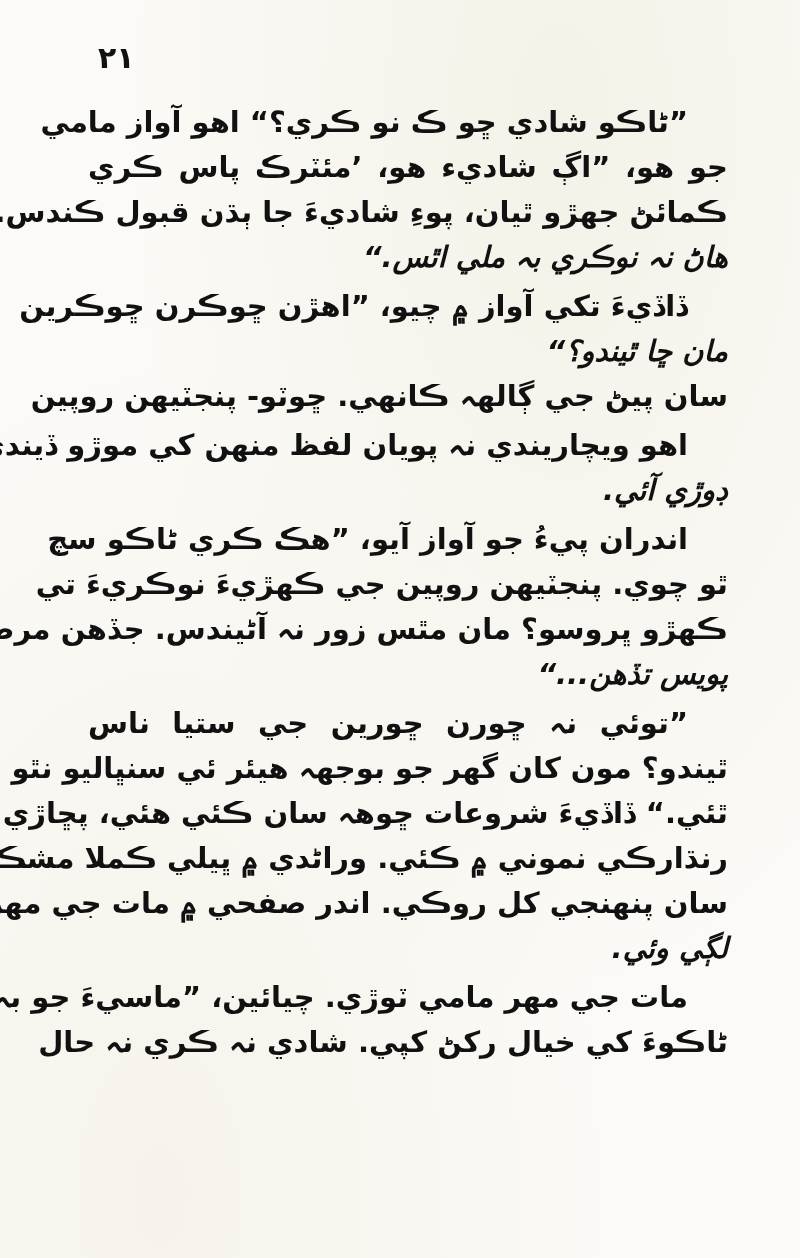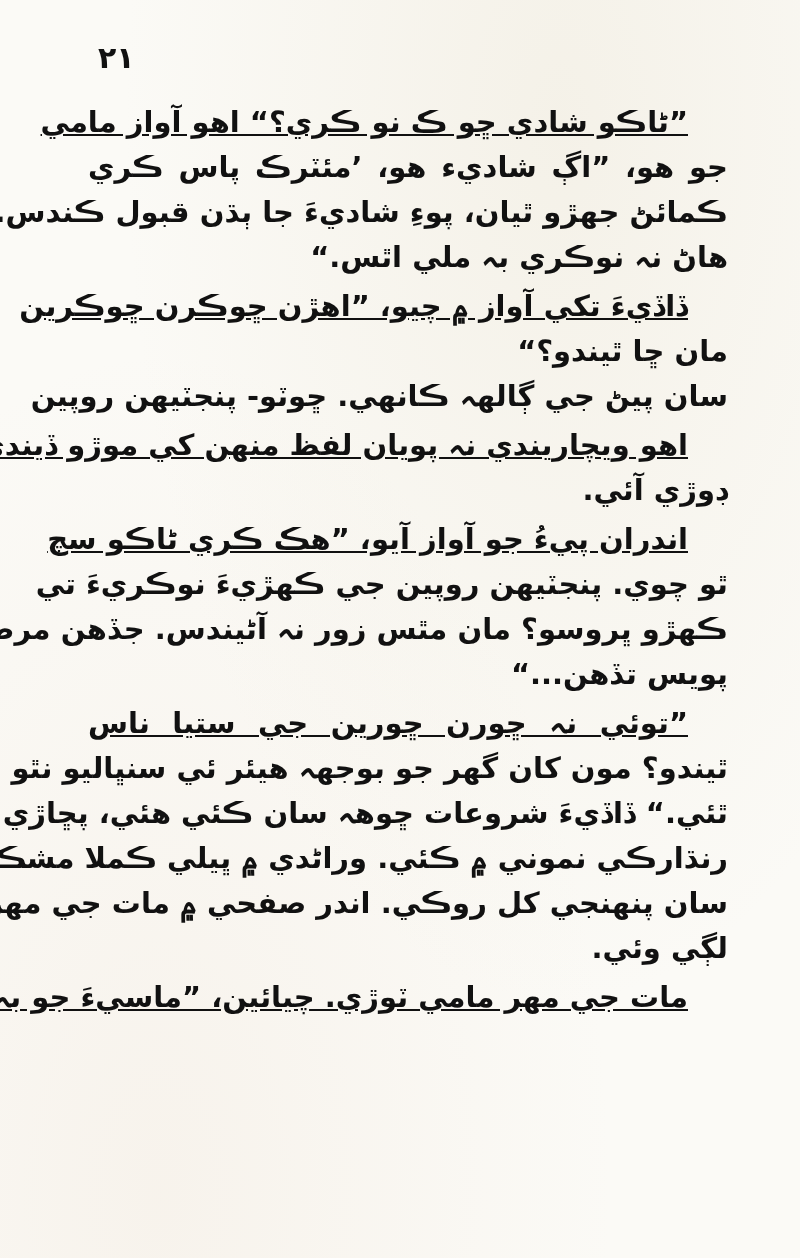--- a/index.html
+++ b/index.html
@@ -51,24 +51,24 @@
     }
     .line {
       display: block;
       height: 45px;
       white-space: nowrap;
       text-align: justify;
       text-align-last: justify;
     }
     .line.last {
       text-align-last: right;
+      font-style: italic;
     }
     .line.indent {
       padding-right: 40px;
-      text-decoration: underline;
     }
     .para-gap {
       height: 4px;
     }
   </style>
 </head>
 <body>
 
 <div class="page">
   <div class="page-number">۲۱</div>
@@ -103,15 +103,16 @@
       <span class="line indent">”توئي نہ ڇورن ڇورين جي ستيا ناس</span>
       <span class="line">ٿيندو؟ مون کان گهر جو بوجهہ هيئر ئي سنڀاليو نٿو</span>
       <span class="line">ٿئي.“ ڏاڏيءَ شروعات ڇوهہ سان ڪئي هئي، پڇاڙي</span>
       <span class="line">رنڌارڪي نموني ۾ ڪئي. وراڻدي ۾ ڀيلي ڪملا مشڪل</span>
       <span class="line">سان پنهنجي کل روڪي. اندر صفحي ۾ مات جي مهر</span>
       <span class="line last">لڳي وئي.</span>
     </div>
     <div class="para-gap"></div>
     <div class="para">
       <span class="line indent">مات جي مهر مامي ٽوڙي. چيائين، ”ماسيءَ جو بہ</span>
+      <span class="line">ڻاڪوءَ کي خيال رکڻ کپي. شادي نہ ڪري نہ حال</span>
     </div>
   </div>
 </div>
 
 </body></html>

